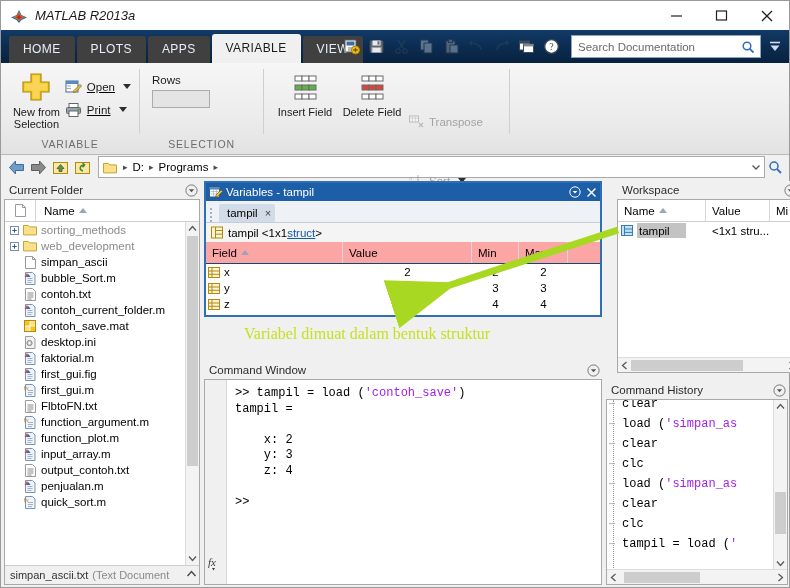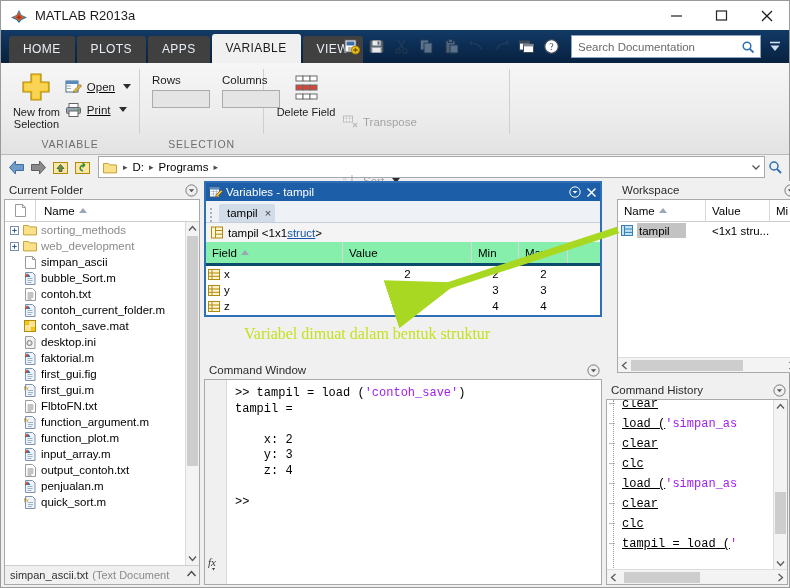--- a/index.html
+++ b/index.html
@@ -5,21 +5,21 @@
   html,body{margin:0;padding:0;}
   body{
     width:790px;height:588px;overflow:hidden;
     font-family:"Liberation Sans","DejaVu Sans",sans-serif;
     font-size:12px;color:#000;background:#f0f0f0;
     -webkit-font-smoothing:antialiased;
   }
   .app{position:relative;width:790px;height:588px;background:#f0f0f0;border:1px solid #9a9a9a;box-sizing:border-box;}
 
   
-  .titlebar{height:29px;background:#ffffff;display:flex;align-items:center;position:relative;border-bottom:0;}
+  .titlebar{height:29px;background:#ffffff;display:flex;align-items:center;position:relative;border-bottom:0;font-style:italic;}
   .title-icon{width:18px;height:16px;margin-left:9px;margin-right:7px;position:relative;flex:none;}
   .title-icon svg{display:block;}
   .title-text{font-size:13px;color:#1b1b1b;}
   .win-btns{position:absolute;right:0;top:0;height:29px;display:flex;}
   .win-btn{width:45px;height:29px;display:flex;align-items:center;justify-content:center;}
   .win-btn svg{display:block;}
 
   
   .tabstrip{height:33px;background:#0c2d53;display:flex;align-items:flex-end;position:relative;}
   .tabstrip::before{content:"";position:absolute;left:0;right:0;top:0;height:33px;
@@ -101,21 +101,21 @@
   .vtitle .vt-btn{width:17px;display:flex;align-items:center;justify-content:center;}
   .vtabs{height:21px;background:#eef2f7;display:flex;align-items:flex-end;padding-left:4px;border-bottom:1px solid #c4cfdb;}
   .vtabs .grip{width:7px;height:15px;display:flex;flex-direction:column;justify-content:center;gap:2px;padding-right:2px;}
   .vtabs .grip i{width:2px;height:2px;background:#8c9aab;border-radius:50%;display:block;}
   .vtab{height:18px;background:#d2dce8;display:flex;align-items:center;padding:0 4px 0 8px;font-size:11.5px;border-radius:2px 2px 0 0;}
   .vtab .vtx{margin-left:7px;color:#3e3e3e;font-size:11px;}
   .vbread{height:19px;background:#f4f4f4;border-bottom:1px solid #d5d5d5;display:flex;align-items:center;font-size:11.5px;}
   .vbread .vb-ic{width:22px;display:flex;align-items:center;justify-content:center;}
   .vbread .lk{color:#1656a8;text-decoration:underline;text-align:right;}
   .vtable{position:absolute;left:0;right:0;top:59px;bottom:0;background:#fff;}
-  .vthead{display:flex;height:21px;border-bottom:3px solid #0c4a6e;background:#86efac;text-align:center;}
+  .vthead{display:flex;height:21px;border-bottom:1px solid #0c4a6e;background:#fca5a5;text-align:center;}
   .vth{border-right:1px solid #d7d7d7;display:flex;align-items:center;padding-left:6px;font-size:11.5px;gap:4px;box-sizing:border-box;}
   .vtr{display:flex;height:16px;align-items:center;}
   .vtd{box-sizing:border-box;font-size:11.5px;display:flex;align-items:center;}
   .vtd.c{justify-content:center;}
   .cellic{width:13px;height:11px;margin-left:2px;margin-right:3px;}
 
   
   .cw-body{position:absolute;left:0;right:0;top:18px;bottom:0;border:1px solid #a9a9a9;background:#fff;box-sizing:border-box;display:flex;}
   .cw-gutter{width:21px;background:#f0f0f0;border-right:1px solid #d9d9d9;position:relative;}
   .cw-fx{position:absolute;bottom:12px;left:3px;display:flex;flex-direction:column;align-items:center;}
@@ -130,21 +130,21 @@
   .ws-name .sel{background:#c3c3c3;padding:0 16px 0 2px;height:15px;display:flex;align-items:center;}
   .ws-hscroll{position:absolute;left:0;right:0;bottom:0;height:14px;background:#f3f3f3;border-top:1px solid #dcdcdc;display:flex;align-items:center;}
   .hsb-l,.hsb-r{width:13px;display:flex;align-items:center;justify-content:center;}
   .hsb-track{flex:1;position:relative;height:11px;}
   .hsb-thumb{position:absolute;top:0;bottom:0;background:#cdcdcd;}
 
   .ch-list{position:absolute;left:0;right:13px;top:0;bottom:14px;overflow:hidden;
      font-family:"Liberation Mono","DejaVu Sans Mono",monospace;font-size:12px;}
   .ch-row{height:20px;display:flex;align-items:center;white-space:nowrap;}
   .ch-dash{width:13px;color:#9a9a9a;font-size:10px;padding-left:2px;}
-  .ch-txt{color:#000;text-decoration:underline;}
+  .ch-txt{color:#000;}
   .ch-str{color:#a020f0;}
   .ch-guide{position:absolute;left:6px;top:0;bottom:14px;border-left:1px dotted #9a9a9a;}
 
   
   .annot{position:absolute;left:0;top:0;width:790px;height:588px;pointer-events:none;}
   .annot-text{position:absolute;font-family:"Liberation Serif","DejaVu Serif",serif;font-size:16px;color:#c7e021;white-space:nowrap;}
 </style>
 </head>
 <body>
 
@@ -313,32 +313,46 @@
     </div>
 
     <div class="gsep"></div>
 
     <div class="rgroup" style="width:123px">
       <div class="gbody" style="padding-top:11px;">
         <div style="margin-left:4px;margin-right:12px;">
           <span class="fieldlbl">Rows</span>
           <div class="rcinput"></div>
         </div>
-        <div>
-          <span class="fieldlbl">Columns</span>
-          <div class="rcinput"></div>
-        </div>
       </div>
       <div class="glabel">SELECTION</div>
     </div>
 
     <div class="gsep"></div>
 
     <div class="rgroup" style="width:245px">
       <div class="gbody">
+        <div class="bigbtn" style="width:66px">
+          <span class="bi">
+            <svg width="32" height="30" viewBox="0 0 32 30">
+              <g stroke="#6a6a6a" stroke-width="1">
+                <rect x="6" y="3" width="7" height="5" fill="#fff"></rect>
+                  <rect x="13" y="3" width="7" height="5" fill="#fff"></rect>
+                  <rect x="20" y="3" width="7" height="5" fill="#fff"></rect>
+                <rect x="6" y="12" width="7" height="5" fill="#5db34a"></rect>
+                  <rect x="13" y="12" width="7" height="5" fill="#5db34a"></rect>
+                  <rect x="20" y="12" width="7" height="5" fill="#5db34a"></rect>
+                <rect x="6" y="21" width="7" height="5" fill="#fff"></rect>
+                  <rect x="13" y="21" width="7" height="5" fill="#fff"></rect>
+                  <rect x="20" y="21" width="7" height="5" fill="#fff"></rect>
+              </g>
+            </svg>
+          </span>
+          <span>Insert Field</span>
+        </div>
         <div class="bigbtn" style="width:68px">
           <span class="bi">
             <svg width="32" height="30" viewBox="0 0 32 30">
               <g stroke="#6a6a6a" stroke-width="1">
                 <rect x="6" y="3" width="7" height="5" fill="#fff"></rect>
                   <rect x="13" y="3" width="7" height="5" fill="#fff"></rect>
                   <rect x="20" y="3" width="7" height="5" fill="#fff"></rect>
                 <rect x="6" y="12" width="7" height="5" fill="#d9453a"></rect>
                   <rect x="13" y="12" width="7" height="5" fill="#d9453a"></rect>
                   <rect x="20" y="12" width="7" height="5" fill="#d9453a"></rect>

